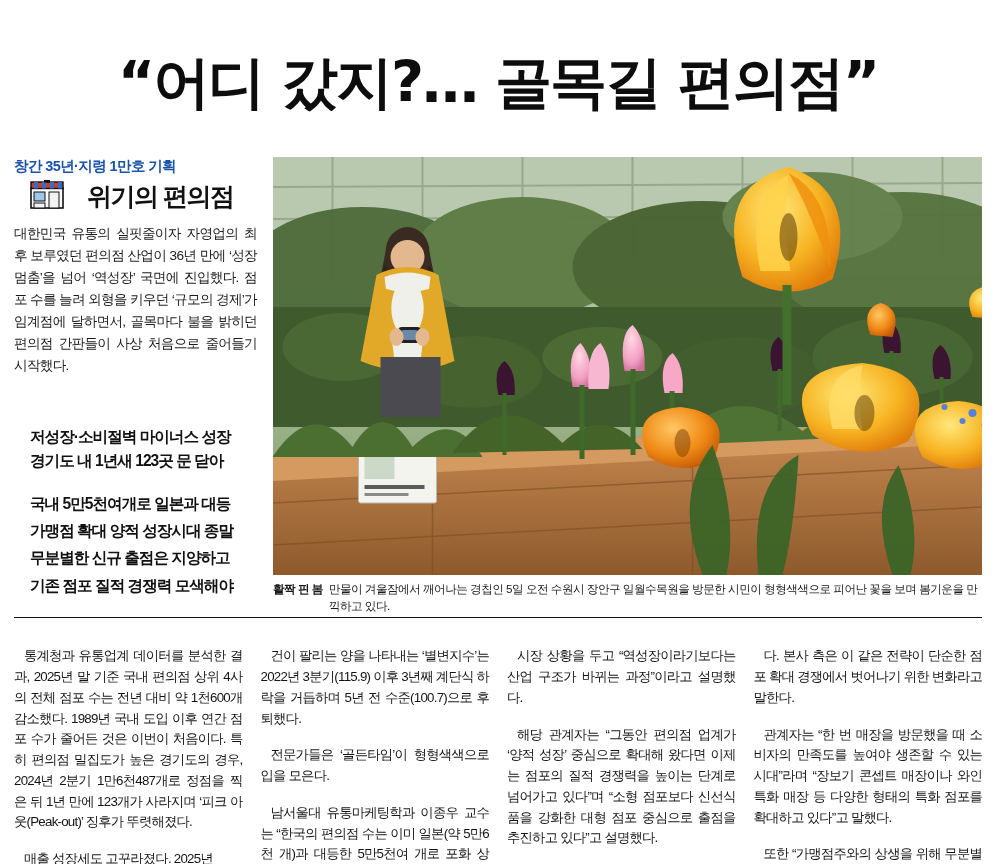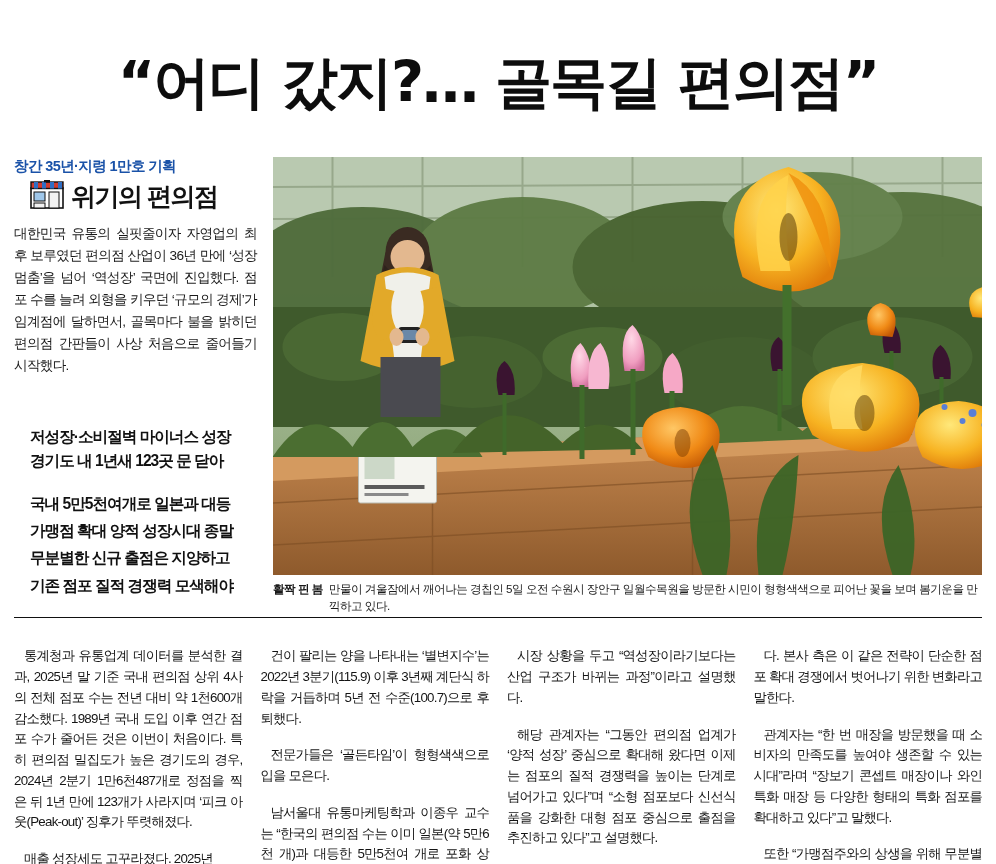--- a/index.html
+++ b/index.html
@@ -50,21 +50,21 @@
   .kicker {
     color: #1a52a8;
     font-weight: bold;
     font-size: 14.5px;
     letter-spacing: -0.6px;
     margin-bottom: 3px;
   }
   .series-row {
     display: flex;
     align-items: center;
-    gap: 7px;
+    gap: 23px;
     margin-bottom: 10px;
     padding-left: 16px;
   }
   .series-title {
     font-weight: bold;
     font-size: 25px;
     letter-spacing: -1.5px;
     color: #111;
   }
   .store-icon { display: block; }

